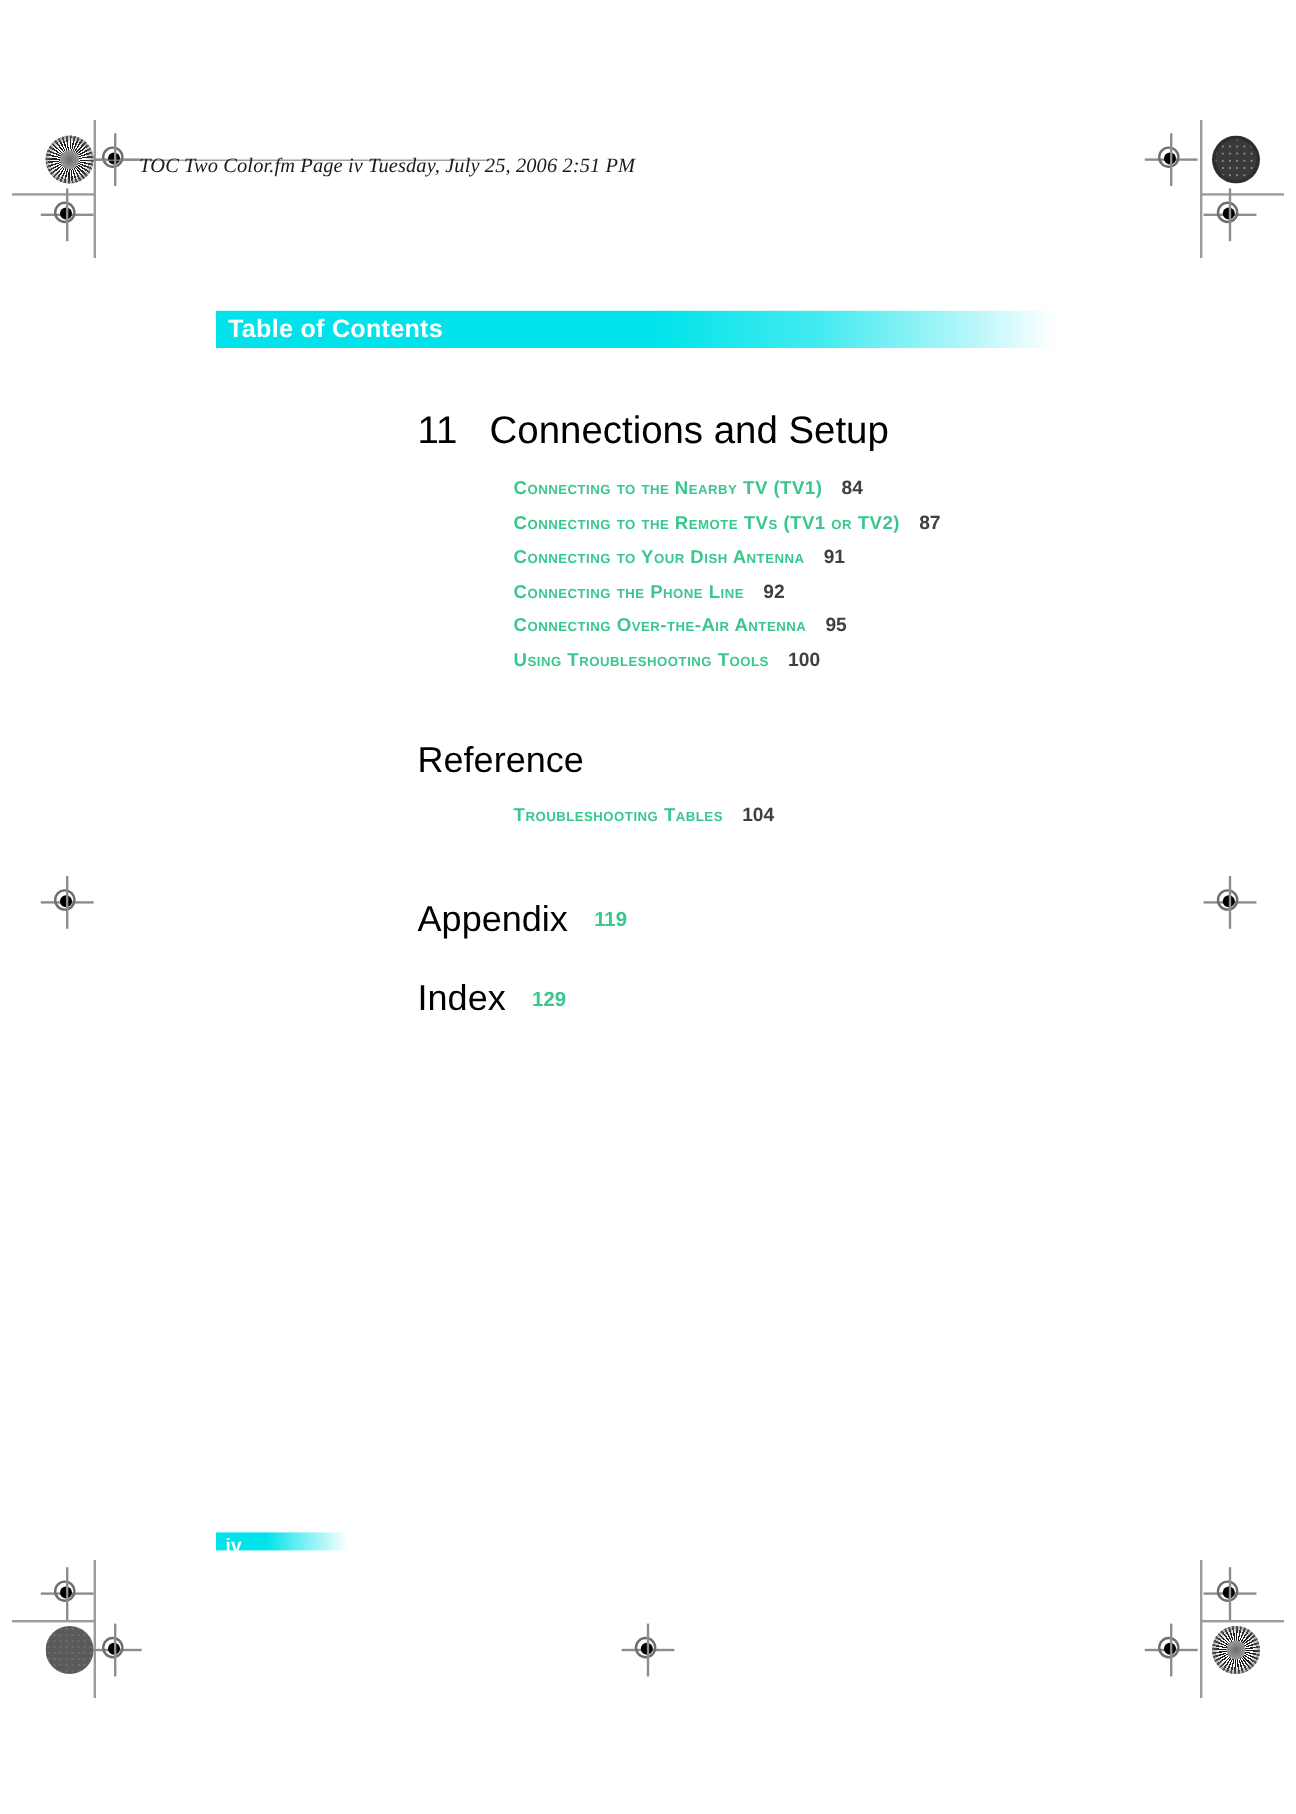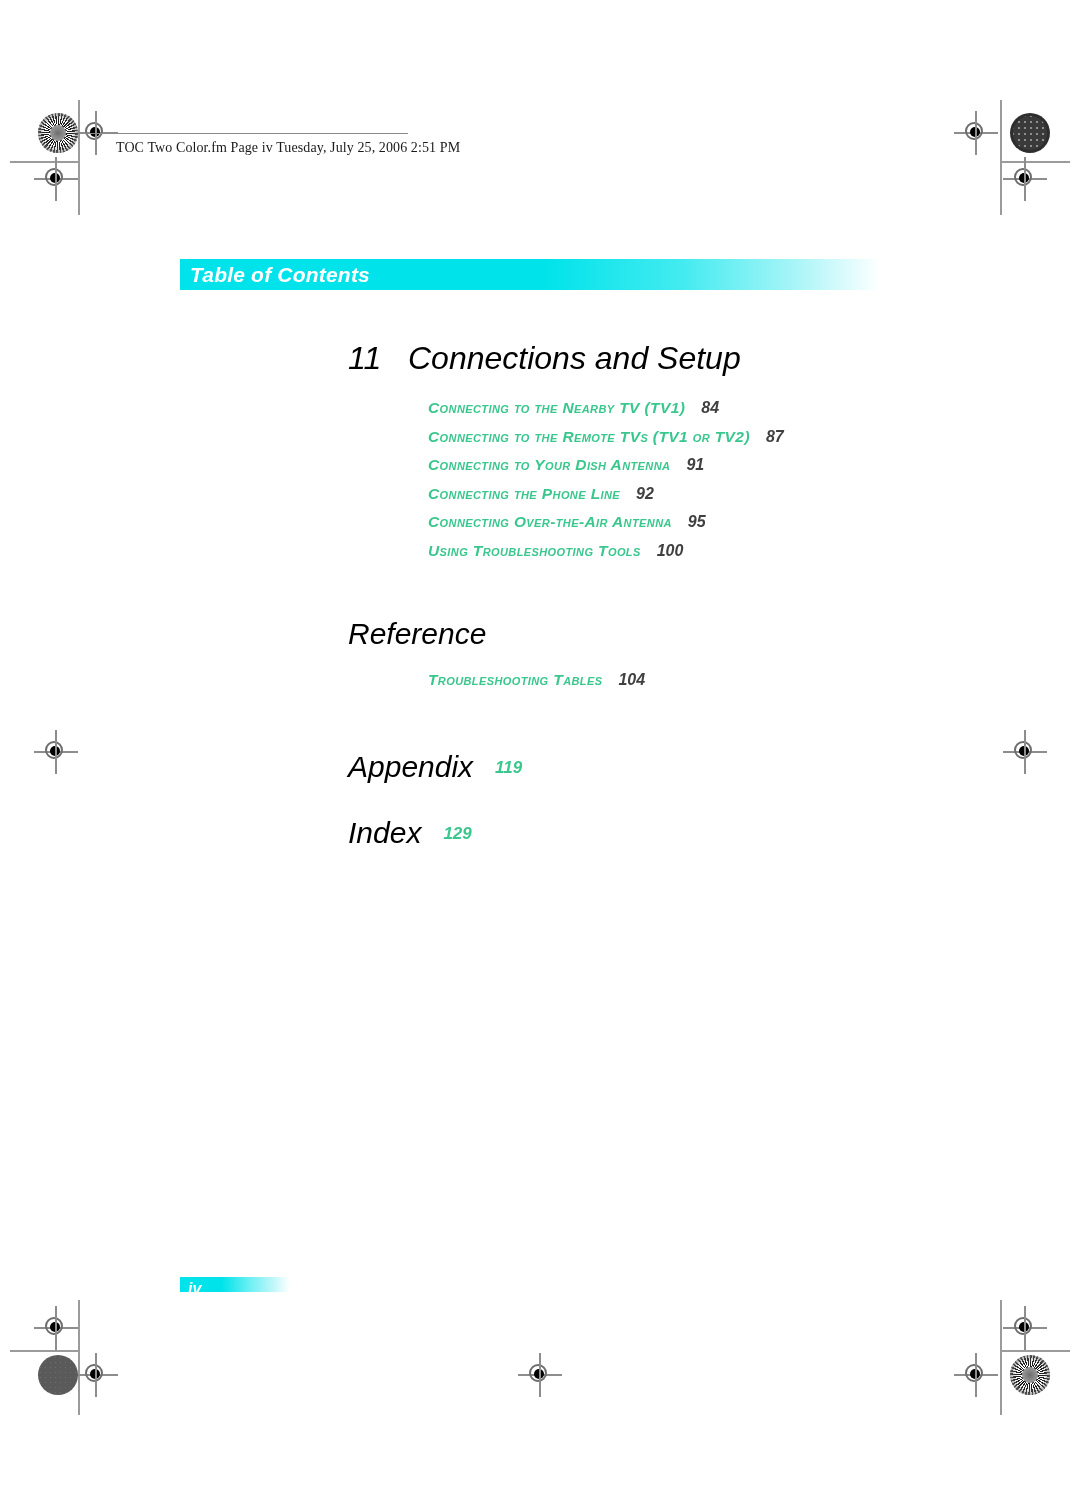--- a/index.html
+++ b/index.html
@@ -93,32 +93,33 @@
     position: absolute;
     left: 78px;
     top: 133px;
     width: 330px;
     height: 1px;
     background: #8a8a8a;
   }
   .header-text {
     position: absolute;
     left: 116px;
-    top: 140px;
+    top: 128px;
     font-family: "Liberation Serif", serif;
-    font-size: 14px;
+    font-size: 17px;
     color: #1a1a1a;
     white-space: nowrap;
     letter-spacing: 0.1px;
+    font-style: italic;
   }
 
   
   .page-body {
     position: absolute;
-    left: 0; top: 0; right: 0; bottom: 0; font-style: italic;
+    left: 0; top: 0; right: 0; bottom: 0;
   }
 
   .toc-banner {
     position: absolute;
     left: 180px;
     top: 259px;
     width: 700px;
     height: 31px;
     background: linear-gradient(to right,
         #00e3ea 0%, #00e3ea 52%, #44ebf0 72%, #a9f5f8 88%, #ffffff 100%);

